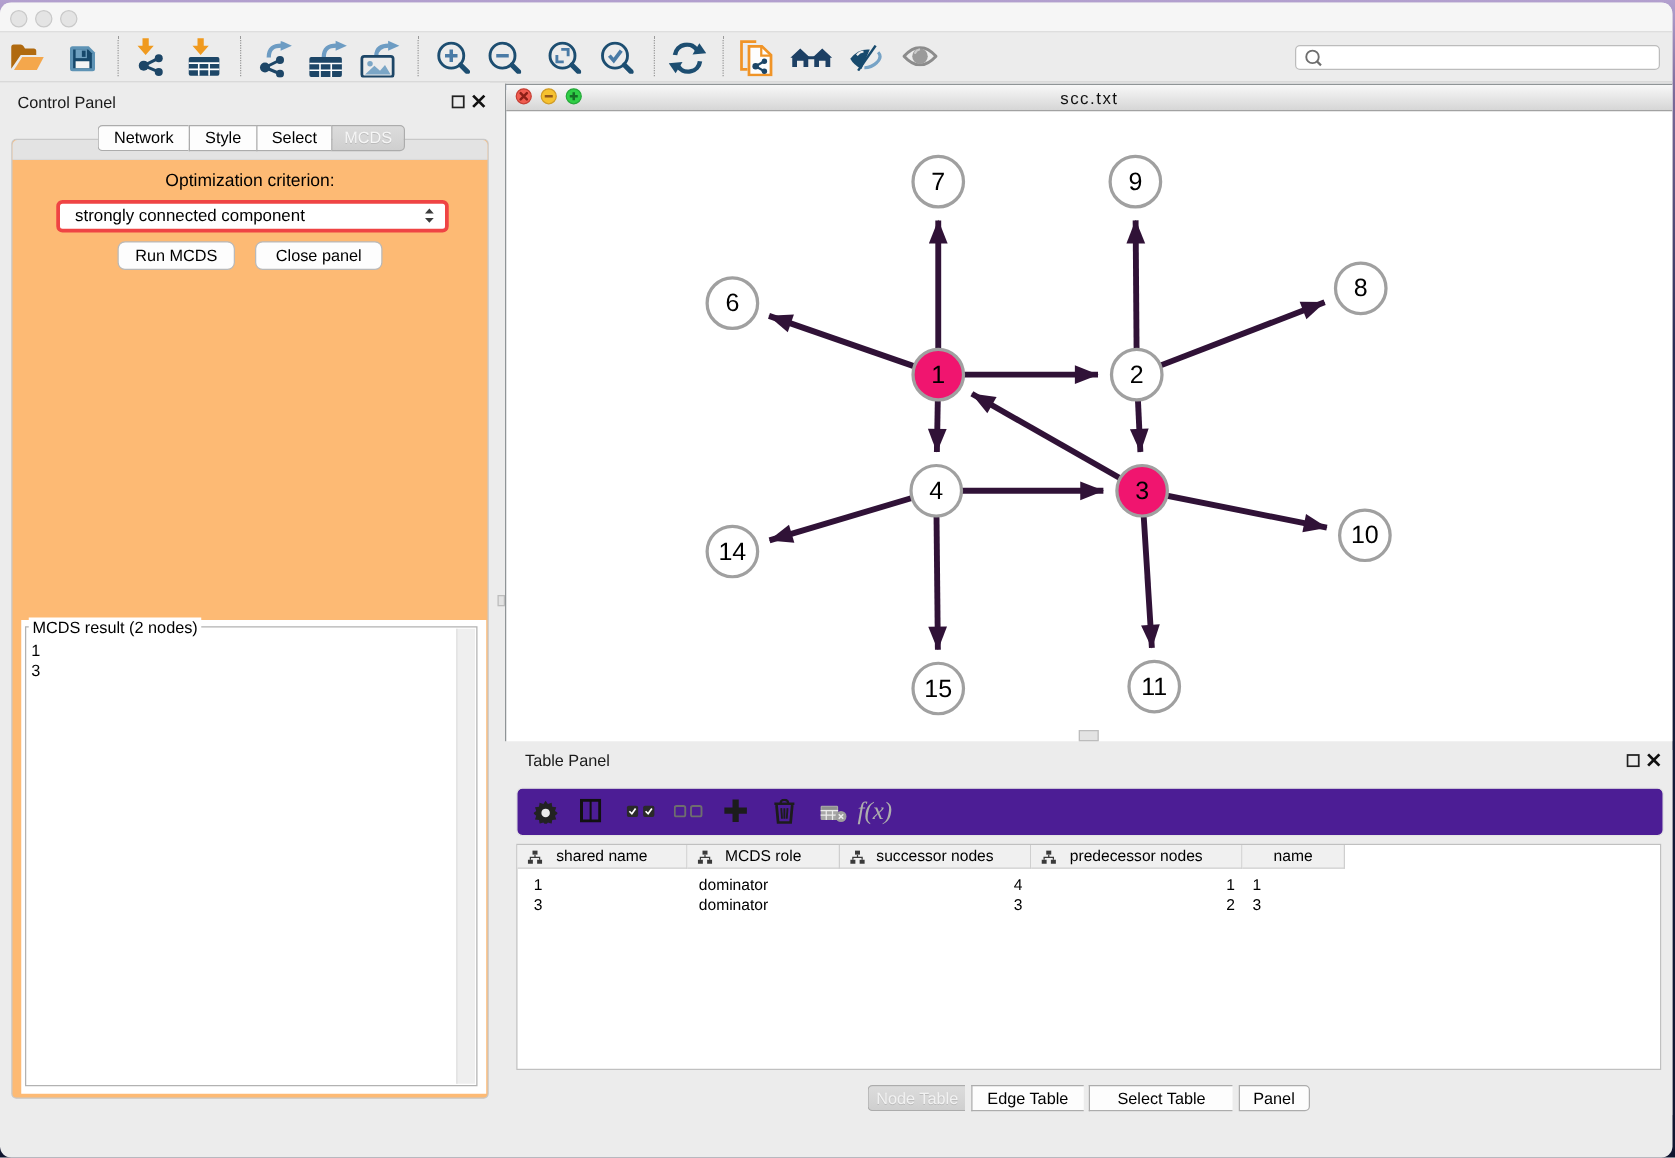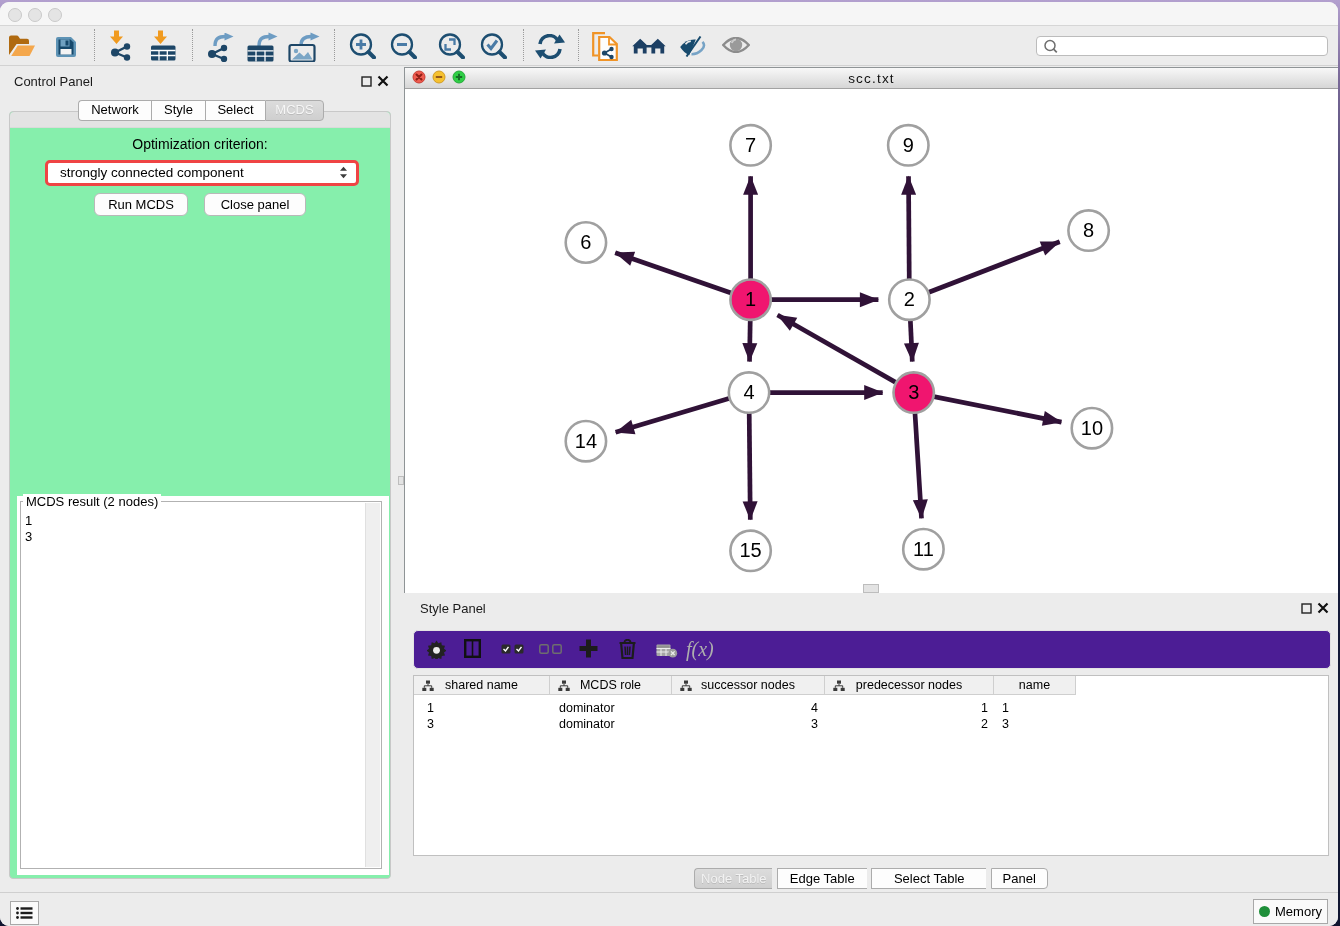--- a/index.html
+++ b/index.html
@@ -19,21 +19,21 @@
 #toolbar{position:absolute;left:0;top:24px;width:100%;height:39px;background:#ececec;
   border-bottom:1px solid #d2d2d2;}
 .sep{position:absolute;top:3px;height:32px;width:0;border-left:1px dotted #9a9a9a;}
 .ticon{position:absolute;top:5px;}
 #searchbox{position:absolute;left:1036px;top:10px;width:290px;height:18px;background:#fff;
   border:1px solid #bcbcbc;border-radius:4px;}
 
 
 #cpanel{position:absolute;left:0;top:64px;width:392px;height:826px;background:#ececec;}
 #cpanel-hdr{position:absolute;left:14px;top:8px;font-size:13px;color:#1a1a1a;}
-#cp-body{position:absolute;left:9px;top:45px;width:380px;height:766px;background:#86efac;
+#cp-body{position:absolute;left:9px;top:45px;width:380px;height:766px;background:#fdba74;
   border:1px solid #c8c8c8;border-radius:4px;}
 #cp-strip{position:absolute;left:0;top:0;width:100%;height:15px;background:#e3e3e3;border-bottom:1px solid #dadada;border-radius:4px 4px 0 0;}
 .tabrow{position:absolute;display:flex;z-index:5;}
 .tab{height:19px;line-height:18px;font-size:13px;text-align:center;background:#fdfdfd;
   border:1px solid #acacac;border-right:none;color:#000;}
 .tab.first{border-radius:4px 0 0 4px;}
 .tab.last{border-radius:0 4px 4px 0;border-right:1px solid #acacac;}
 .tab.sel{background:linear-gradient(#dcdcdc,#cfcfcf);color:#f6f6f6;text-shadow:0 1px 0 #bbb;text-align:center;}
 #optlabel{position:absolute;left:0;top:24px;width:100%;text-align:center;font-size:14px;color:#000;}
 #dropdown{position:absolute;left:35px;top:48px;width:308px;height:20px;background:#fff;
@@ -307,21 +307,21 @@
 <text x="508.7" y="312.1" font-size="20" fill="#000" text-anchor="middle">3</text>
 <text x="180.9" y="360.7" font-size="20" fill="#000" text-anchor="middle">14</text>
 <text x="686.9" y="347.7" font-size="20" fill="#000" text-anchor="middle">10</text>
 <text x="345.6" y="470.3" font-size="20" fill="#000" text-anchor="middle">15</text>
 <text x="518.4" y="468.7" font-size="20" fill="#000" text-anchor="middle">11</text>
 </svg>
   </div>
   <div class="handle" style="left:398px;top:474px;width:4px;height:7px;"></div>
   <div class="handle" style="left:863px;top:582px;width:14px;height:7px;"></div>
   <div id="tpanel">
-    <div id="tp-hdr">Style Panel</div>
+    <div id="tp-hdr">Table Panel</div>
     <svg style="position:absolute;left:897px;top:3px;" width="11" height="11" viewBox="0 0 11 11">
           <rect x="1" y="1" width="9" height="9" fill="none" stroke="#222" stroke-width="1.4"></rect>
         </svg>
     <svg style="position:absolute;left:913px;top:2px;" width="12" height="12" viewBox="0 0 12 12">
           <path d="M1.5,1.5 L10.5,10.5 M10.5,1.5 L1.5,10.5" stroke="#111" stroke-width="2.2"></path>
         </svg>
     <div id="tp-toolbar">
       <svg style="position:absolute;left:13px;top:9px;" width="19" height="19" viewBox="0 0 19 19">
         <path d="M9.5,0.5 L11.3,3.2 L14.3,2.2 L14.8,5.3 L18,5.7 L17,8.7 L19.5,10.5 L17,12.5 L18,15.5 L14.8,16 L14.3,19 L11.3,18 L9.5,20.5 L7.7,18 L4.7,19 L4.2,16 L1,15.5 L2,12.5 L-0.5,10.5 L2,8.7 L1,5.7 L4.2,5.3 L4.7,2.2 L7.7,3.2 Z" fill="#222"></path>
         <circle cx="9.5" cy="10.3" r="3.4" fill="#ececec"></circle>
@@ -402,29 +402,14 @@
     <div class="cell" style="left:411px;top:40px;width:163px;text-align:right;">2</div>
     <div class="cell" style="left:588px;top:40px;">3</div>
     </div>
     <div id="tbtabs">
       <div class="btab first sel" style="width:77px;">Node Table</div>
       <div class="btab" style="width:89px;">Edge Table</div>
       <div class="btab" style="width:114px;">Select Table</div>
       <div class="btab last" style="width:55px;">Panel</div>
     </div>
   </div>
-  <div id="statusbar">
-    <div id="sb-left">
-          <svg style="position:absolute;left:5px;top:5px;" width="17" height="12" viewBox="0 0 17 12">
-      <g fill="#1c1c1c">
-              <circle cx="1.5" cy="1.5" r="1.4"></circle>
-              <circle cx="1.5" cy="6" r="1.4"></circle>
-              <circle cx="1.5" cy="10.5" r="1.4"></circle>
-      <rect x="4.5" y="0.3" width="12" height="2.4"></rect>
-              <rect x="4.5" y="4.8" width="12" height="2.4"></rect>
-              <rect x="4.5" y="9.3" width="12" height="2.4"></rect>
-            </g>
-    </svg>
-        </div>
-    <div id="sb-mem"><i></i>Memory</div>
-  </div>
 </div>
 </div>
 
 </body></html>

